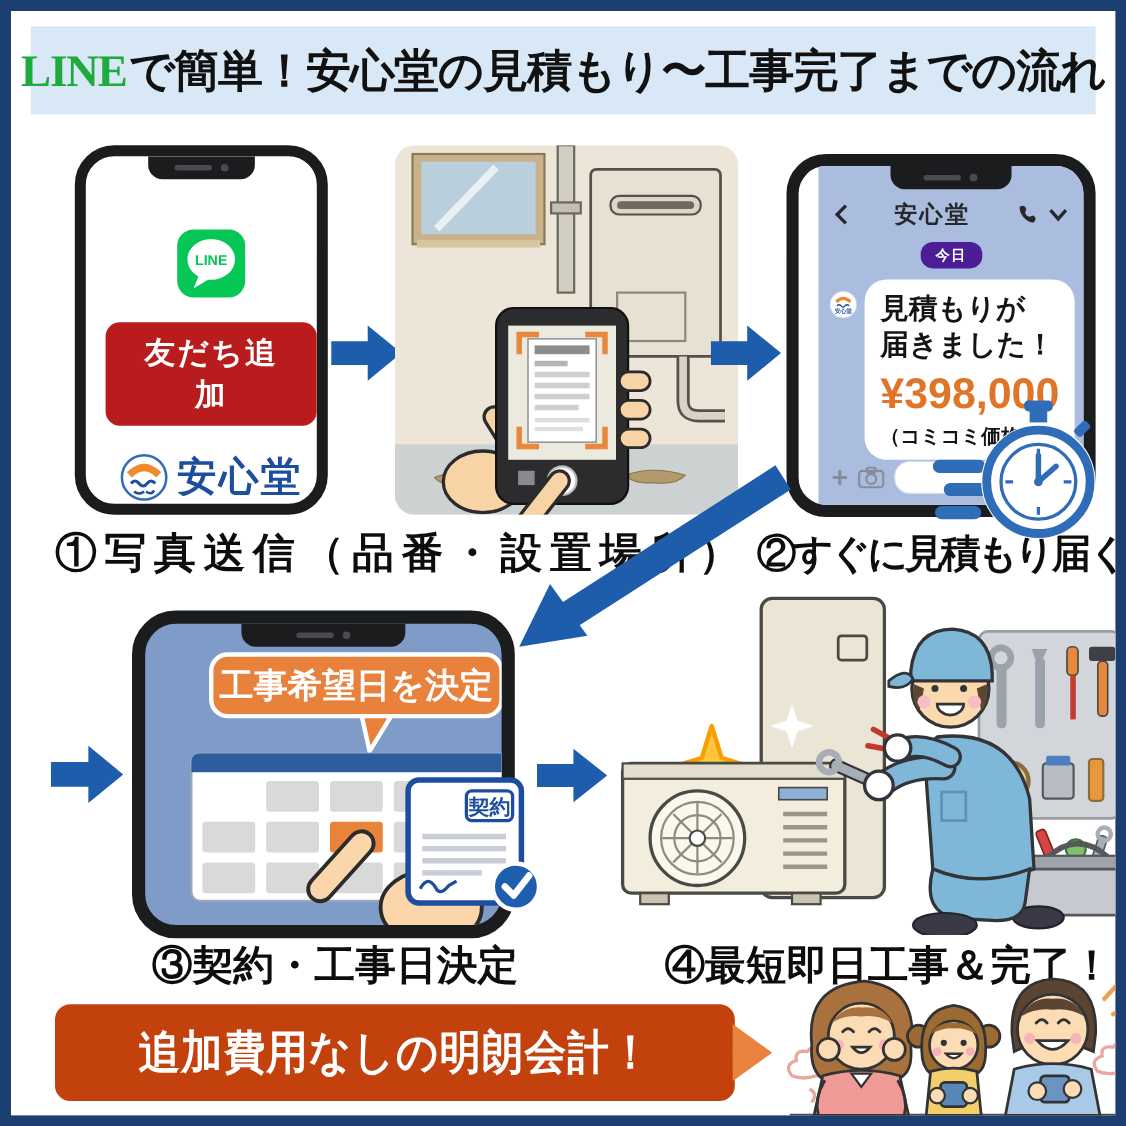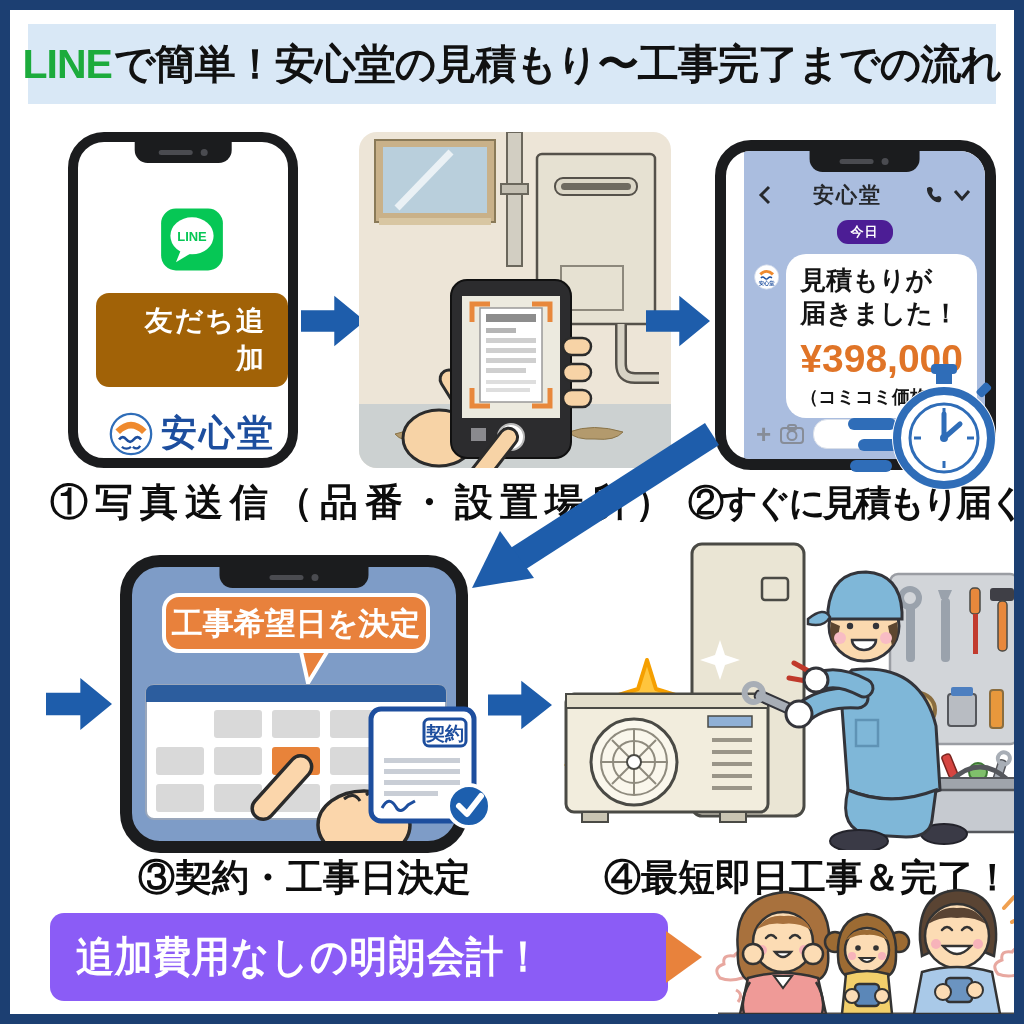--- a/index.html
+++ b/index.html
@@ -2,58 +2,58 @@
 <html><head>
 <meta charset="utf-8">
 <style>
   html,body{margin:0;padding:0;background:#fff;}
   .frame{position:relative;width:1024px;height:1024px;box-sizing:border-box;
     border:10px solid #1c3f72;background:#fff;overflow:hidden;
     font-family:"Liberation Sans",sans-serif;font-weight:900;}
   .abs{position:absolute;}
   
   .title-bar{left:18px;top:14px;width:968px;height:80px;background:#d9e8f6;
-    display:flex;align-items:center;justify-content:center;}
+    display:flex;align-items:center;justify-content:center;font-family:Liberation Serif, serif;}
   .title-bar h1{margin:0;font-size:41px;letter-spacing:-1px;color:#111;white-space:nowrap;}
   .t-green{color:#1cab3c;padding-right:2px;}
   
   .phone{box-sizing:border-box;background:#fff;border:10px solid #1b1c1e;border-radius:36px;overflow:hidden;padding-left:18px;}
   .notch{position:absolute;top:0;left:50%;transform:translateX(-50%);width:46%;height:21px;
     background:#1b1c1e;border-radius:0 0 13px 13px;display:flex;align-items:center;justify-content:center;gap:8px;}
   .notch .spk{width:34px;height:5px;border-radius:3px;background:#4a4b50;}
   .notch .cam{width:7px;height:7px;border-radius:50%;background:#4a4b50;}
   
   .arrow-r{background:#1e5dab;clip-path:polygon(0 32%,52% 32%,52% 8%,100% 50%,52% 92%,52% 68%,0 68%);}
   
   .caption{font-size:37px;color:#0d0d0d;white-space:nowrap;}
   
   .p1-screen{display:flex;flex-direction:column;align-items:center;padding-top:66px;gap:22px;height:100%;box-sizing:border-box;}
-  .add-btn{background:#a16207;color:#fff;font-size:28px;border:none;border-radius:13px;
-    padding:9px 22px;font-weight:900;font-family:inherit;letter-spacing:2px;text-align:right;}
+  .add-btn{background:#b91c1c;color:#fff;font-size:28px;border:none;border-radius:13px;
+    padding:9px 22px;font-weight:900;font-family:inherit;letter-spacing:2px;}
   .brand-row{display:flex;align-items:center;gap:8px;}
   .brand-name{font-size:36px;color:#1d4e9e;letter-spacing:2px;}
   
   .chat-screen{position:relative;height:100%;background:#aabddf;}
   .chat-head{display:flex;align-items:center;padding:30px 14px 4px 14px;gap:10px;color:#26282c;}
   .chat-title{flex:1;text-align:center;font-size:21px;letter-spacing:2px;}
   .date-pill{margin:7px auto 0 auto;width:max-content;background:#4c1d95;color:#fff;
     font-size:13px;padding:3px 14px;border-radius:11px;letter-spacing:1px;}
   .msg-row{display:flex;align-items:flex-start;gap:7px;padding:10px 8px 0 10px;}
   .bubble{background:#fff;border-radius:20px;padding:10px 14px;line-height:1.25;}
   .bubble .l{font-size:26px;color:#141414;}
   .bubble .price{font-size:39px;color:#e07427;margin-top:6px;}
   .bubble .note{font-size:18px;color:#141414;margin-top:2px;}
   .chat-input{position:absolute;left:12px;right:12px;bottom:10px;display:flex;align-items:center;gap:9px;}
   .plus{color:#878d98;font-size:26px;line-height:1;}
   .input-pill{flex:1;height:28px;background:#fff;border-radius:14px;border:1px solid #d9dfe9;}
   
-  .cal-phone{border-radius:40px;background:#7e9cc7;border:12px solid #1b1c1e;box-sizing:border-box;overflow:hidden;}
-  
-  .banner{left:40px;top:903px;width:618px;height:88px;background:#8b5cf6;border-radius:14px;
-    display:flex;align-items:center;justify-content:flex-start;}
+  .cal-phone{border-radius:40px;background:#7e9cc7;border:12px solid #1b1c1e;box-sizing:border-box;overflow:hidden;padding-left:28px;}
+  
+  .banner{left:40px;top:903px;width:618px;height:88px;background:#c2410c;border-radius:14px;
+    display:flex;align-items:center;justify-content:center;}
   .banner:after{content:"";position:absolute;right:-34px;top:50%;transform:translateY(-50%);
     width:0;height:0;border-left:36px solid #e8823c;border-top:26px solid transparent;border-bottom:26px solid transparent;}
   .banner span{color:#fff;font-size:42px;letter-spacing:1px;transform:scaleX(.9);white-space:nowrap;}
   svg text{font-family:"Liberation Sans",sans-serif;font-weight:900;}
 </style>
 </head>
 <body>
 
 <div class="frame">
 

